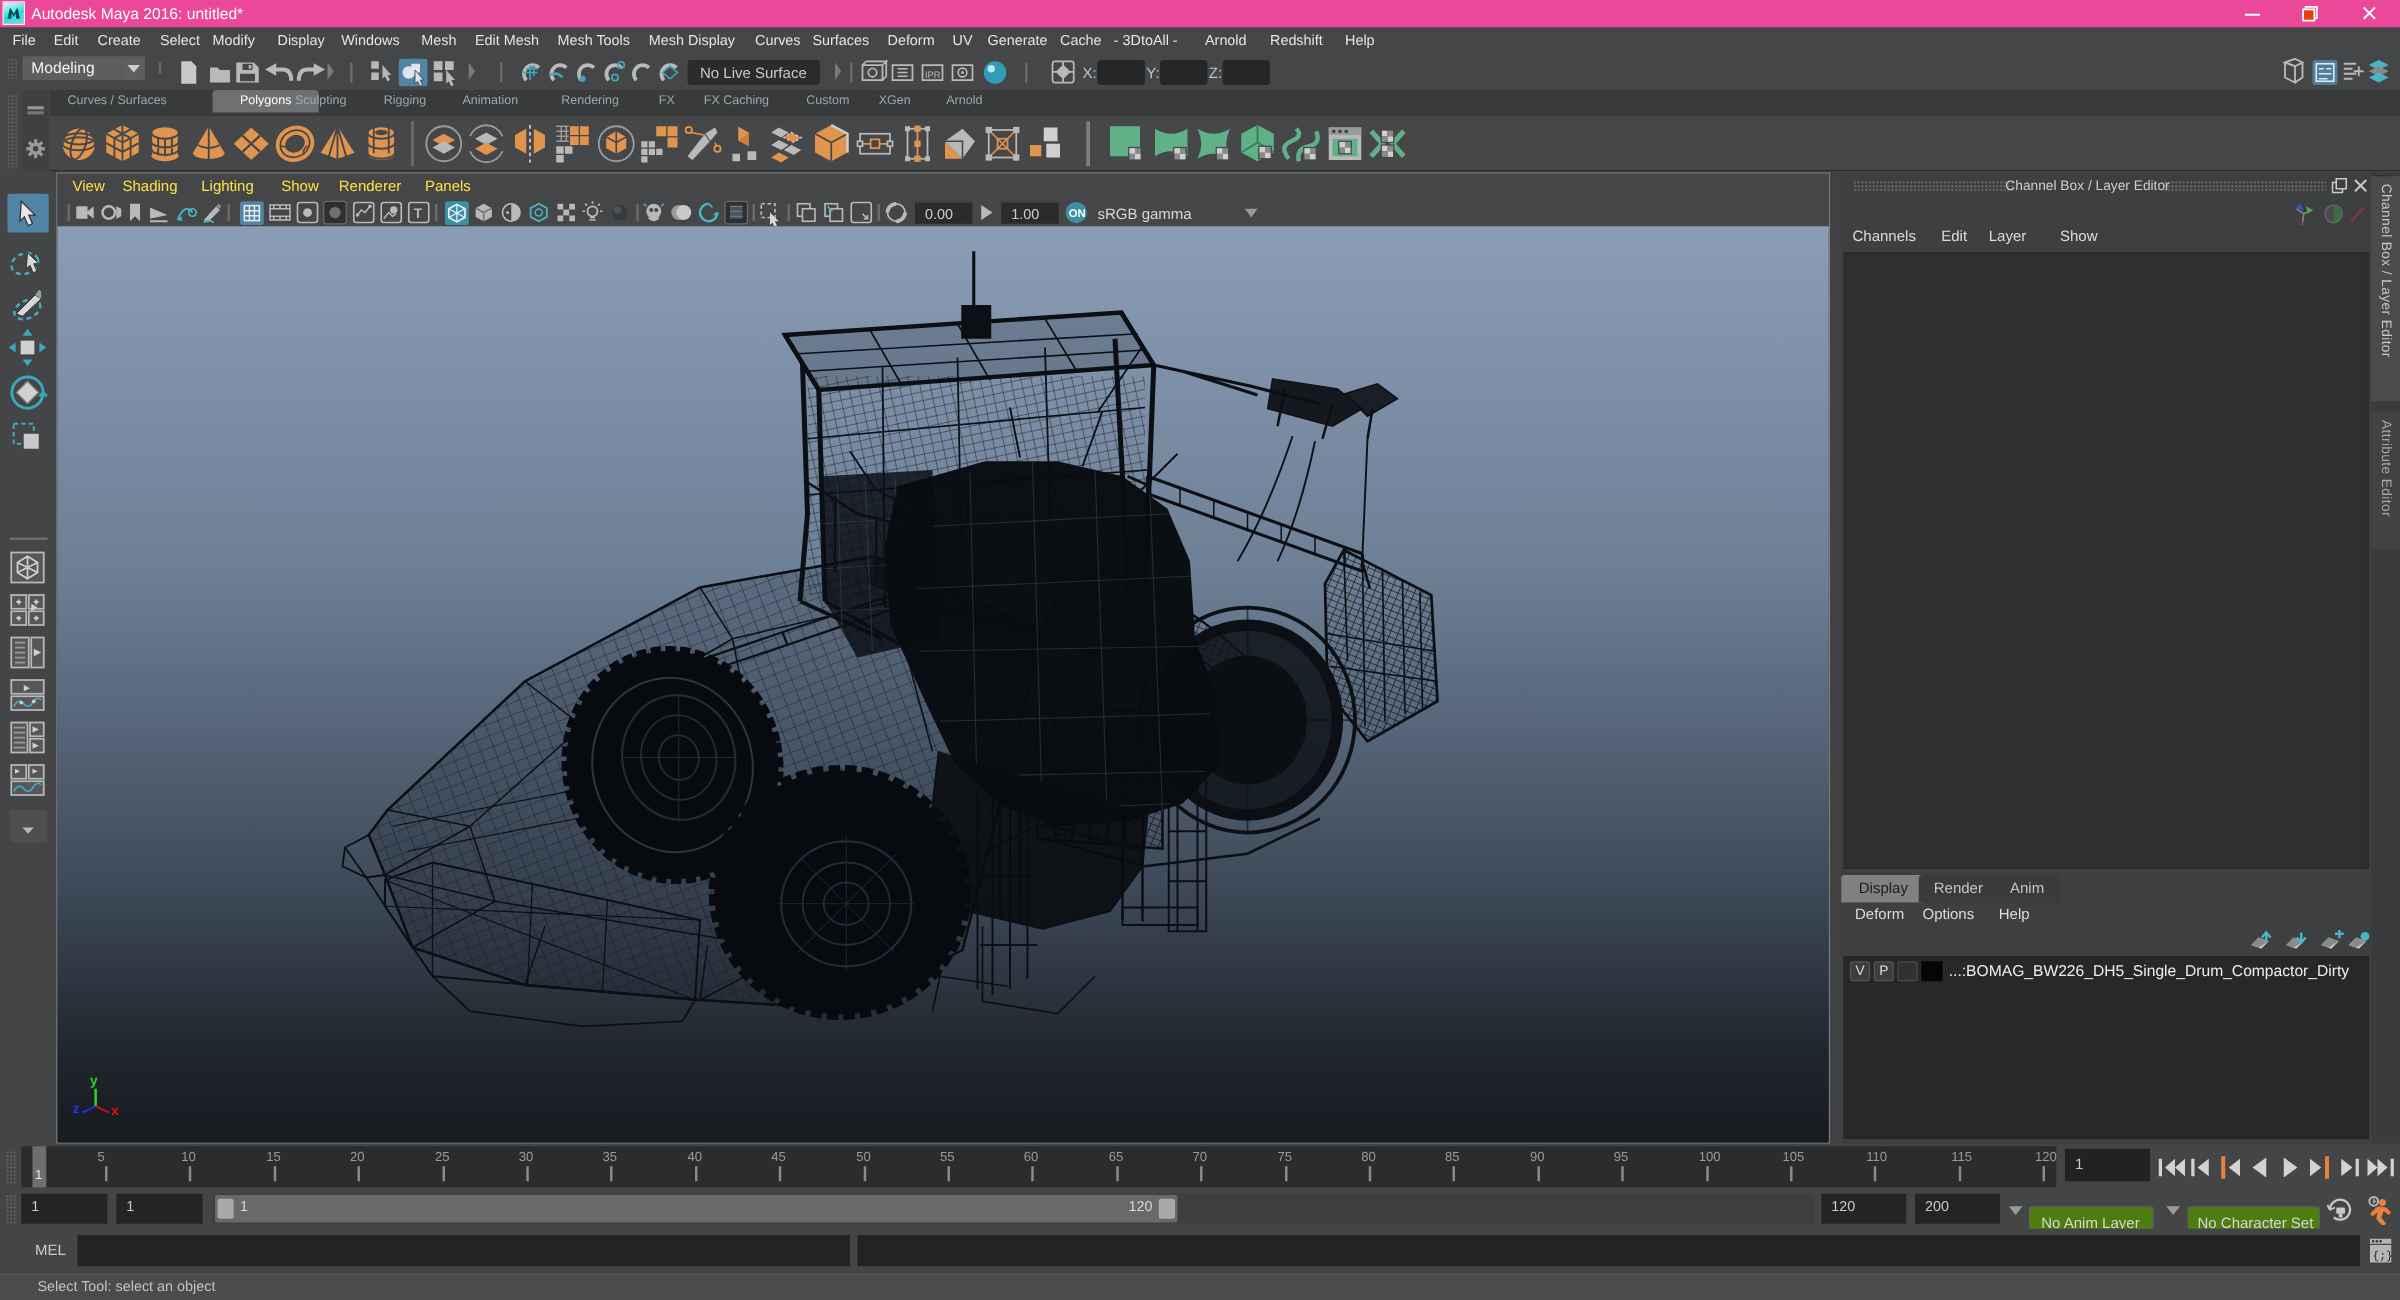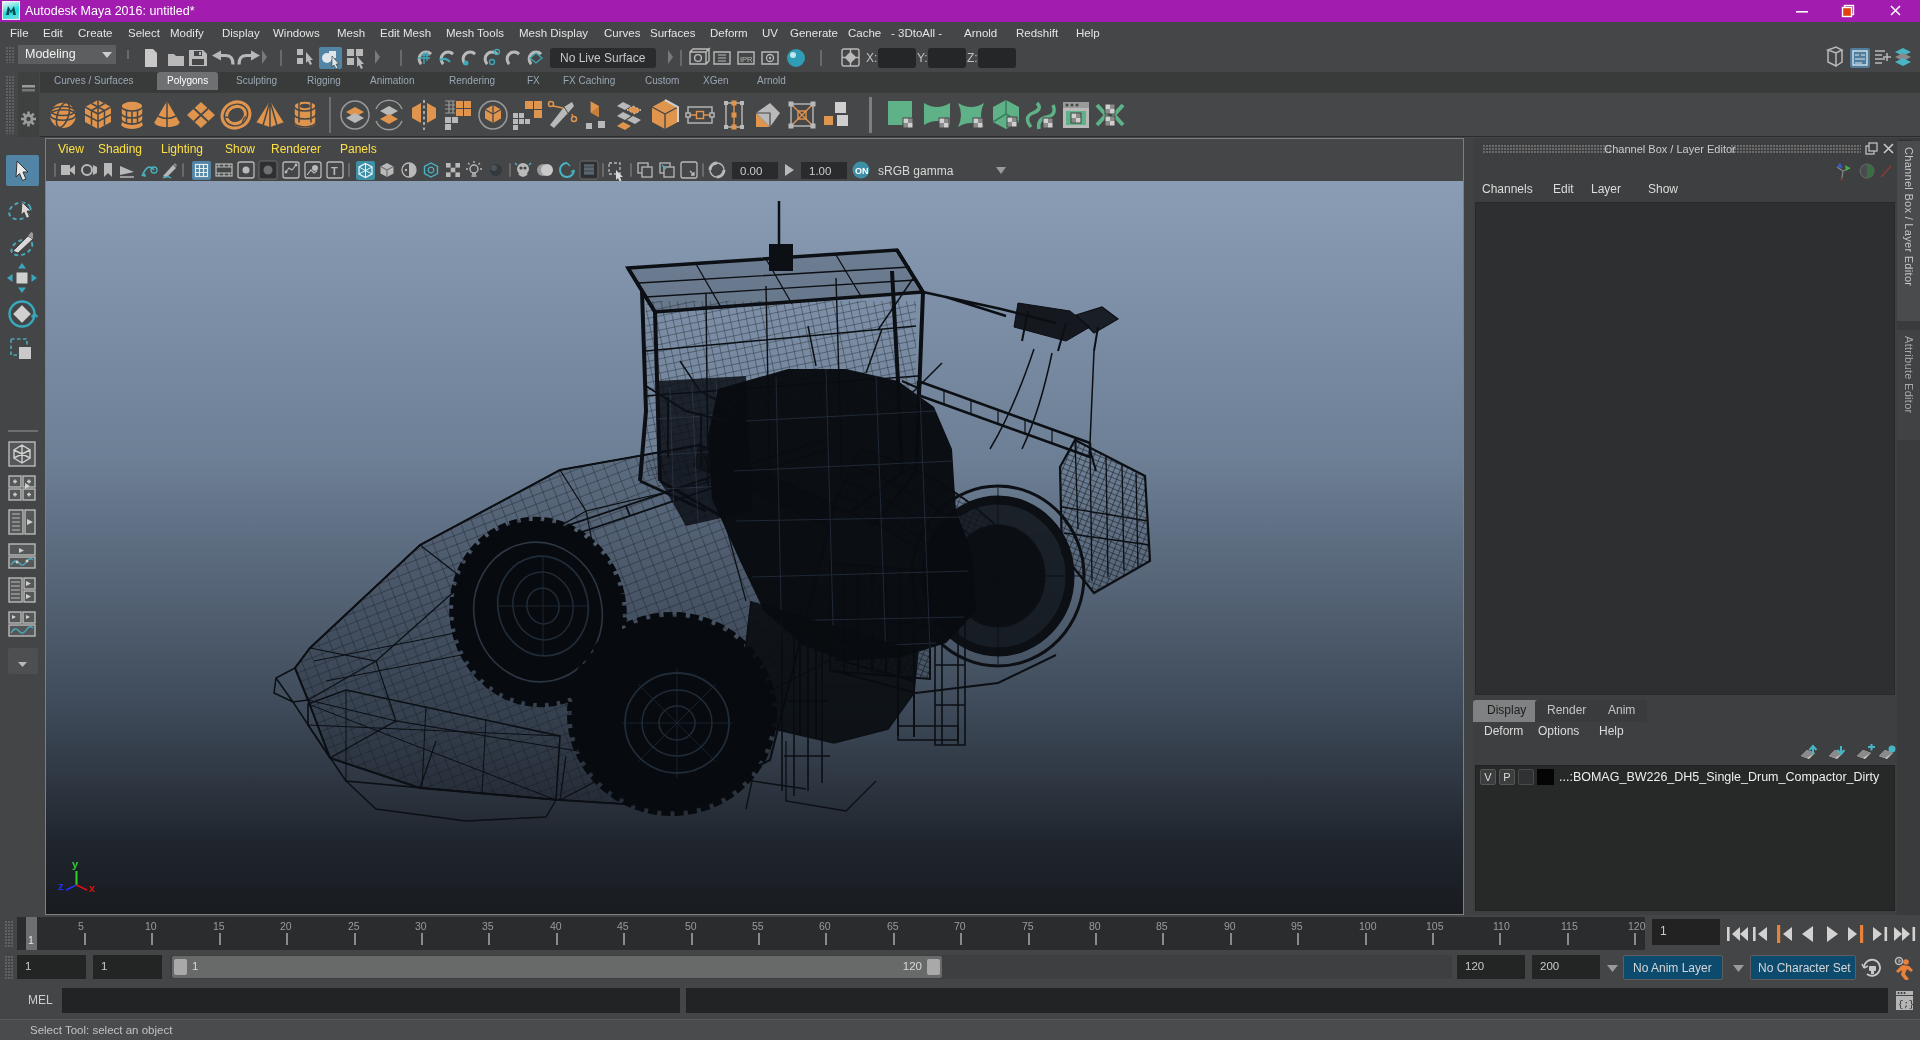--- a/index.html
+++ b/index.html
@@ -1,20 +1,20 @@
 <!DOCTYPE html>
 <html><head>
 <meta charset="utf-8">
 <style>
 * { margin:0; padding:0; box-sizing:border-box; }
 html,body { width:1920px; height:1040px; overflow:hidden; background:#444546; font-family:"Liberation Sans",sans-serif; }
 .abs { position:absolute; }
 #root { position:relative; width:1920px; height:1040px; }
 
-#titlebar { position:absolute; left:0; top:0; width:1920px; height:22px; background:#a21caf; }
+#titlebar { position:absolute; left:0; top:0; width:1920px; height:22px; background:#ec4899; }
 #titlebar .ttext { position:absolute; left:25px; top:3.5px; font-size:12.5px; color:#fff; }
 #mayaicon { position:absolute; left:2px; top:1px; width:18px; height:19px; background:linear-gradient(160deg,#e8f6f6 0%,#9ee9e9 25%,#19e0e0 55%,#7ddcdc 100%); border:1px solid #f0f0f0; }
 
 #menubar { position:absolute; left:0; top:22px; width:1920px; height:22px; background:#454647; }
 #menubar span { position:absolute; top:4.5px; font-size:11.5px; color:#e4e4e4; }
 
 #toolbar { position:absolute; left:0; top:44px; width:1920px; height:28px; background:#454647; }
 .grip { position:absolute; width:8px; background-image:radial-gradient(circle at 1px 1px,#606060 0.8px, transparent 1px); background-size:3px 3px; }
 #modelingbox { position:absolute; left:18px; top:1px; width:79px; height:19px; background:#5d5e5f; color:#f2f2f2; font-size:12.5px; padding:2px 0 0 7px; }
 #modelingarrow { position:absolute; left:97px; top:1px; width:19px; height:19px; background:#5d5e5f; }
@@ -55,21 +55,21 @@
 #timetrack .lbl { position:absolute; top:3px; font-size:10.5px; color:#9a9a9a; }
 #timetrack .tick { position:absolute; top:16px; width:2px; height:12px; background:#8a8a8a; }
 #curframe { position:absolute; left:9px; top:0px; width:11px; height:33px; background:#6e6f70; }
 #framefield { position:absolute; left:1652px; top:4px; width:68px; height:26px; background:#222; color:#ccc; font-size:12px; padding:5px 0 0 8px; }
 
 #rangerow { position:absolute; left:0; top:952px; width:1920px; height:31px; background:#444546; }
 .rfield { position:absolute; top:3px; height:24px; background:#232424; color:#c8c8c8; font-size:11.5px; padding:5px 0 0 8px; }
 #rangeouter { position:absolute; left:170px; top:3px; width:1282px; height:24px; background:#3e3f40; border-radius:2px; }
 #rangeinner { position:absolute; left:2px; top:1px; width:770px; height:22px; background:#686969; border-radius:2px; }
 .rhandle { position:absolute; top:3px; width:13px; height:16px; background:#a9a9a9; border-radius:2px; }
-#noanim,#nochar { position:absolute; top:3px; height:25px; background:#0c4a6e; border:1px solid #5e5e5e; border-radius:2px; color:#d6d6d6; font-size:12.5px; padding:4px 0 0 10px; }
+#noanim,#nochar { position:absolute; top:13px; height:25px; background:#4d7c0f; border:1px solid #5e5e5e; border-radius:2px; color:#d6d6d6; font-size:12.5px; padding:4px 0 0 10px; }
 
 #melrow { position:absolute; left:0; top:983px; width:1920px; height:36px; background:#444546; }
 #melrow .lbl { position:absolute; left:28px; top:10px; font-size:12px; color:#ccc; }
 .melfield { position:absolute; top:5px; height:25px; background:#222324; }
 
 #helprow { position:absolute; left:0; top:1019px; width:1920px; height:21px; background:#4a4b4c; border-top:1px solid #595959; }
 #helprow .t { position:absolute; left:30px; top:4px; font-size:11.5px; color:#c2c2c2; }
 svg { display:block; }
 </style>
 </head>
@@ -231,21 +231,21 @@
               <rect x="-7.5" y="-1.3" width="15" height="2.6"></rect>
               <rect x="-1.3" y="-7.5" width="2.6" height="15" transform="rotate(45)"></rect>
               <rect x="-7.5" y="-1.3" width="15" height="2.6" transform="rotate(45)"></rect>
             </g>
           </g>
           <circle cx="10.5" cy="47" r="2.2" fill="#3f4040"></circle>
         </svg>
     </div>
     <div id="shelftabs">
       <span style="left:14px">Curves / Surfaces</span>
-      <span class="active" style="left:117px;top:0;padding:3px 10px 4px">Polygons</span>
+      <span class="active" style="left:130px;top:0;padding:3px 22px 4px">Polygons</span>
       <span style="left:196px">Sculpting</span>
       <span style="left:267px">Rigging</span>
       <span style="left:330px">Animation</span>
       <span style="left:409px">Rendering</span>
       <span style="left:487px">FX</span>
       <span style="left:523px">FX Caching</span>
       <span style="left:605px">Custom</span>
       <span style="left:663px">XGen</span>
       <span style="left:717px">Arnold</span>
     </div>

